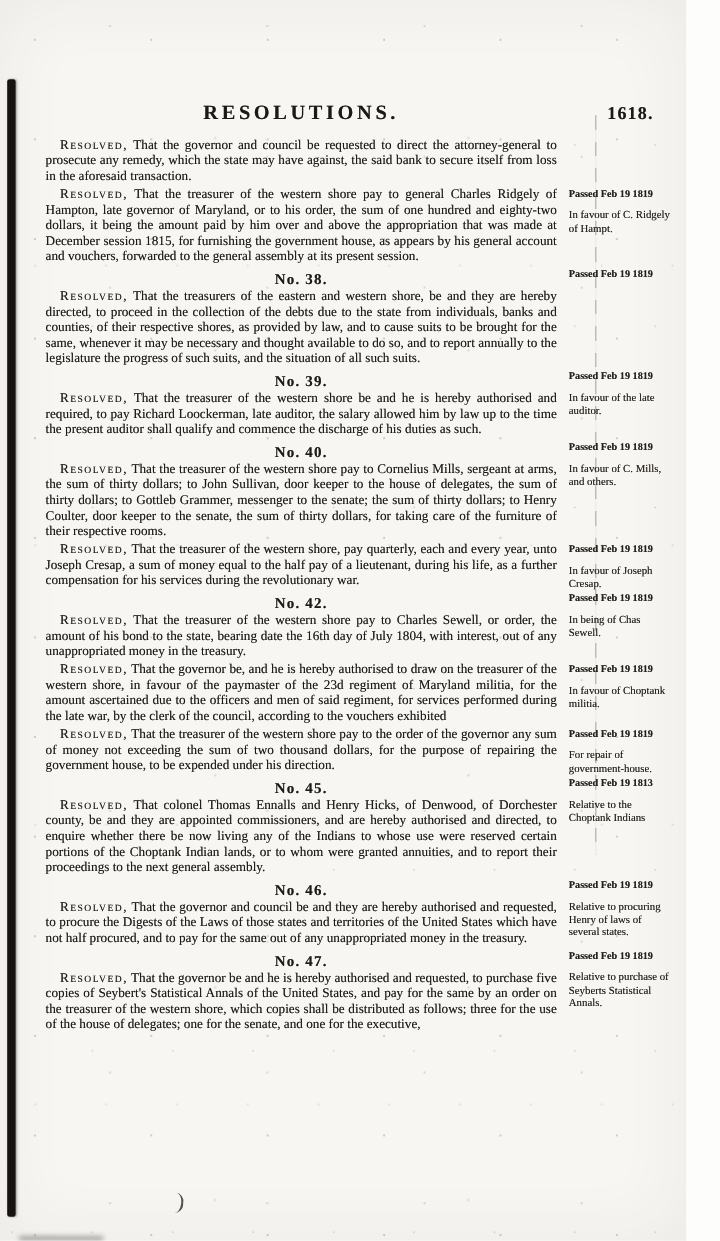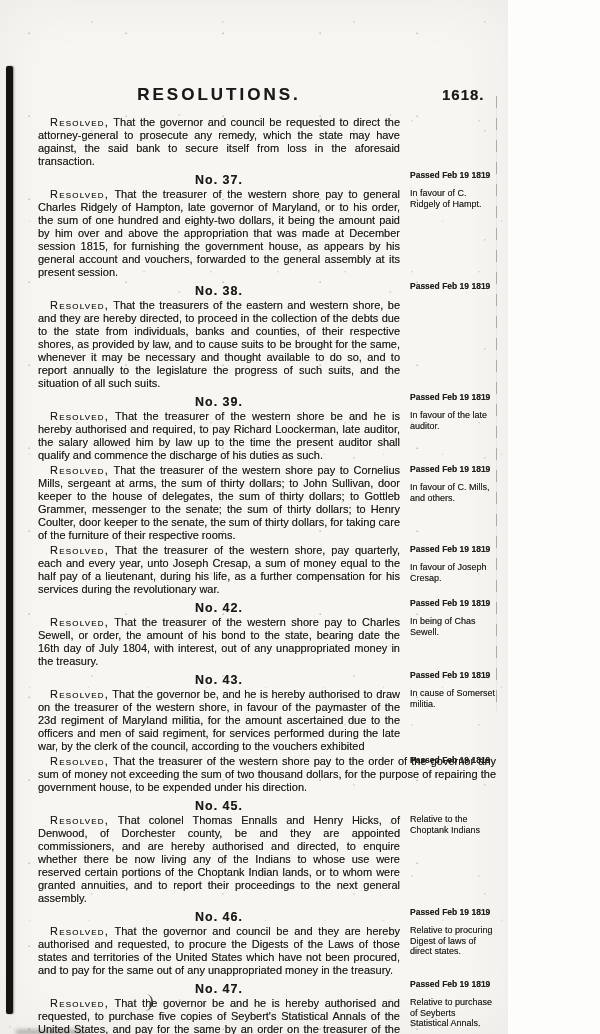--- a/index.html
+++ b/index.html
@@ -3,23 +3,23 @@
 <meta charset="utf-8">
 <style>
   html, body {
     margin: 0; padding: 0;
     width: 600px; height: 1034px;
     overflow: hidden;
     background: #fdfdfb;
   }
   .page {
     position: relative;
-    width: 508px; height: 1034px;
+    width: 572px; height: 1034px;
     background: #f7f6f2;
-    font-family: Liberation Sans, sans-serif;
+    font-family: Liberation Serif, serif;
     color: #1c1a18;
     box-shadow: inset 0 0 60px rgba(60,55,45,0.06);
   }
   
   .page::before {
     content: "";
     position: absolute; inset: 0;
     pointer-events: none;
     background-image:
       radial-gradient(circle at 30% 40%, rgba(25,22,18,0.22) 0.5px, transparent 1.1px),
@@ -142,21 +142,20 @@
       </p>
     </div>
     <aside class="res-margin">
 
       <div class="stamp">Passed Feb 19 1819</div>
     </aside>
   </section>
 
   <section class="res">
     <div class="res-main">
-      <h2 class="res-no">No. 37.</h2>
       <p class="res-text">
         <span class="lead">Resolved,</span>
         <span>That the treasurer of the western shore pay to general Charles Ridgely of Hampton, late governor of Maryland, or to his order, the sum of one hundred and eighty-two dollars, it being the amount paid by him over and above the appropriation that was made at December session 1815, for furnishing the government house, as appears by his general account and vouchers, forwarded to the general assembly at its present session.</span>
       </p>
     </div>
     <aside class="res-margin">
       <div class="note">In favour of C. Ridgely of Hampt.</div>
       <div class="stamp">Passed Feb 19 1819</div>
     </aside>
   </section>
@@ -183,20 +182,21 @@
       </p>
     </div>
     <aside class="res-margin">
       <div class="note">In favour of the late auditor.</div>
       <div class="stamp">Passed Feb 19 1819</div>
     </aside>
   </section>
 
   <section class="res">
     <div class="res-main">
+      <h2 class="res-no">No. 40.</h2>
       <p class="res-text">
         <span class="lead">Resolved,</span>
         <span>That the treasurer of the western shore pay to Cornelius Mills, sergeant at arms, the sum of thirty dollars; to John Sullivan, door keeper to the house of delegates, the sum of thirty dollars; to Gottleb Grammer, messenger to the senate; the sum of thirty dollars; to Henry Coulter, door keeper to the senate, the sum of thirty dollars, for taking care of the furniture of their respective rooms.</span>
       </p>
     </div>
     <aside class="res-margin">
       <div class="note">In favour of C. Mills, and others.</div>
       <div class="stamp">Passed Feb 19 1819</div>
     </aside>
   </section>
@@ -223,39 +223,42 @@
       </p>
     </div>
     <aside class="res-margin">
       <div class="note">In being of Chas Sewell.</div>
       <div class="stamp">Passed Feb 19 1819</div>
     </aside>
   </section>
 
   <section class="res">
     <div class="res-main">
-      <h2 class="res-no">No. 43.</h2>
       <p class="res-text">
         <span class="lead">Resolved,</span>
         <span>That the governor be, and he is hereby authorised to draw on the treasurer of the western shore, in favour of the paymaster of the 23d regiment of Maryland militia, for the amount ascertained due to the officers and men of said regiment, for services performed during the late war, by the clerk of the council, according to the vouchers exhibited</span>
       </p>
     </div>
     <aside class="res-margin">
-      <div class="note">In cause of Somerset militia.</div>
+      <div class="note">In favour of Choptank militia.</div>
       <div class="stamp">Passed Feb 19 1819</div>
     </aside>
   </section>
 
   <section class="res">
     <div class="res-main">
       <p class="res-text">
         <span class="lead">Resolved,</span>
         <span>That the treasurer of the western shore pay to the order of the governor any sum of money not exceeding the sum of two thousand dollars, for the purpose of repairing the government house, to be expended under his direction.</span>
       </p>
     </div>
+    <aside class="res-margin">
+      <div class="note">For repair of government-house.</div>
+      <div class="stamp">Passed Feb 19 1813</div>
+    </aside>
   </section>
 
   <section class="res">
     <div class="res-main">
       <h2 class="res-no">No. 45.</h2>
       <p class="res-text">
         <span class="lead">Resolved,</span>
         <span>That colonel Thomas Ennalls and Henry Hicks, of Denwood, of Dorchester county, be and they are appointed commissioners, and are hereby authorised and directed, to enquire whether there be now living any of the Indians to whose use were reserved certain portions of the Choptank Indian lands, or to whom were granted annuities, and to report their proceedings to the next general assembly.</span>
       </p>
     </div>
@@ -263,25 +266,25 @@
       <div class="note">Relative to the Choptank Indians</div>
       <div class="stamp">Passed Feb 19 1819</div>
     </aside>
   </section>
 
   <section class="res">
     <div class="res-main">
       <h2 class="res-no">No. 46.</h2>
       <p class="res-text">
         <span class="lead">Resolved,</span>
-        <span>That the governor and council be and they are hereby authorised and requested, to procure the Digests of the Laws of those states and territories of the United States which have not been procured, and to pay for the same out of any unappropriated money in the treasury.</span>
-      </p>
-    </div>
-    <aside class="res-margin">
-      <div class="note">Relative to procuring Digest of laws of direct states.</div>
+        <span>That the governor and council be and they are hereby authorised and requested, to procure the Digests of the Laws of those states and territories of the United States which have not half procured, and to pay for the same out of any unappropriated money in the treasury.</span>
+      </p>
+    </div>
+    <aside class="res-margin">
+      <div class="note">Relative to procuring Henry of laws of several states.</div>
       <div class="stamp">Passed Feb 19 1819</div>
     </aside>
   </section>
 
   <section class="res">
     <div class="res-main">
       <h2 class="res-no">No. 47.</h2>
       <p class="res-text">
         <span class="lead">Resolved,</span>
         <span>That the governor be and he is hereby authorised and requested, to purchase five copies of Seybert's Statistical Annals of the United States, and pay for the same by an order on the treasurer of the western shore, which copies shall be distributed as follows; three for the use of the house of delegates; one for the senate, and one for the executive,</span>

